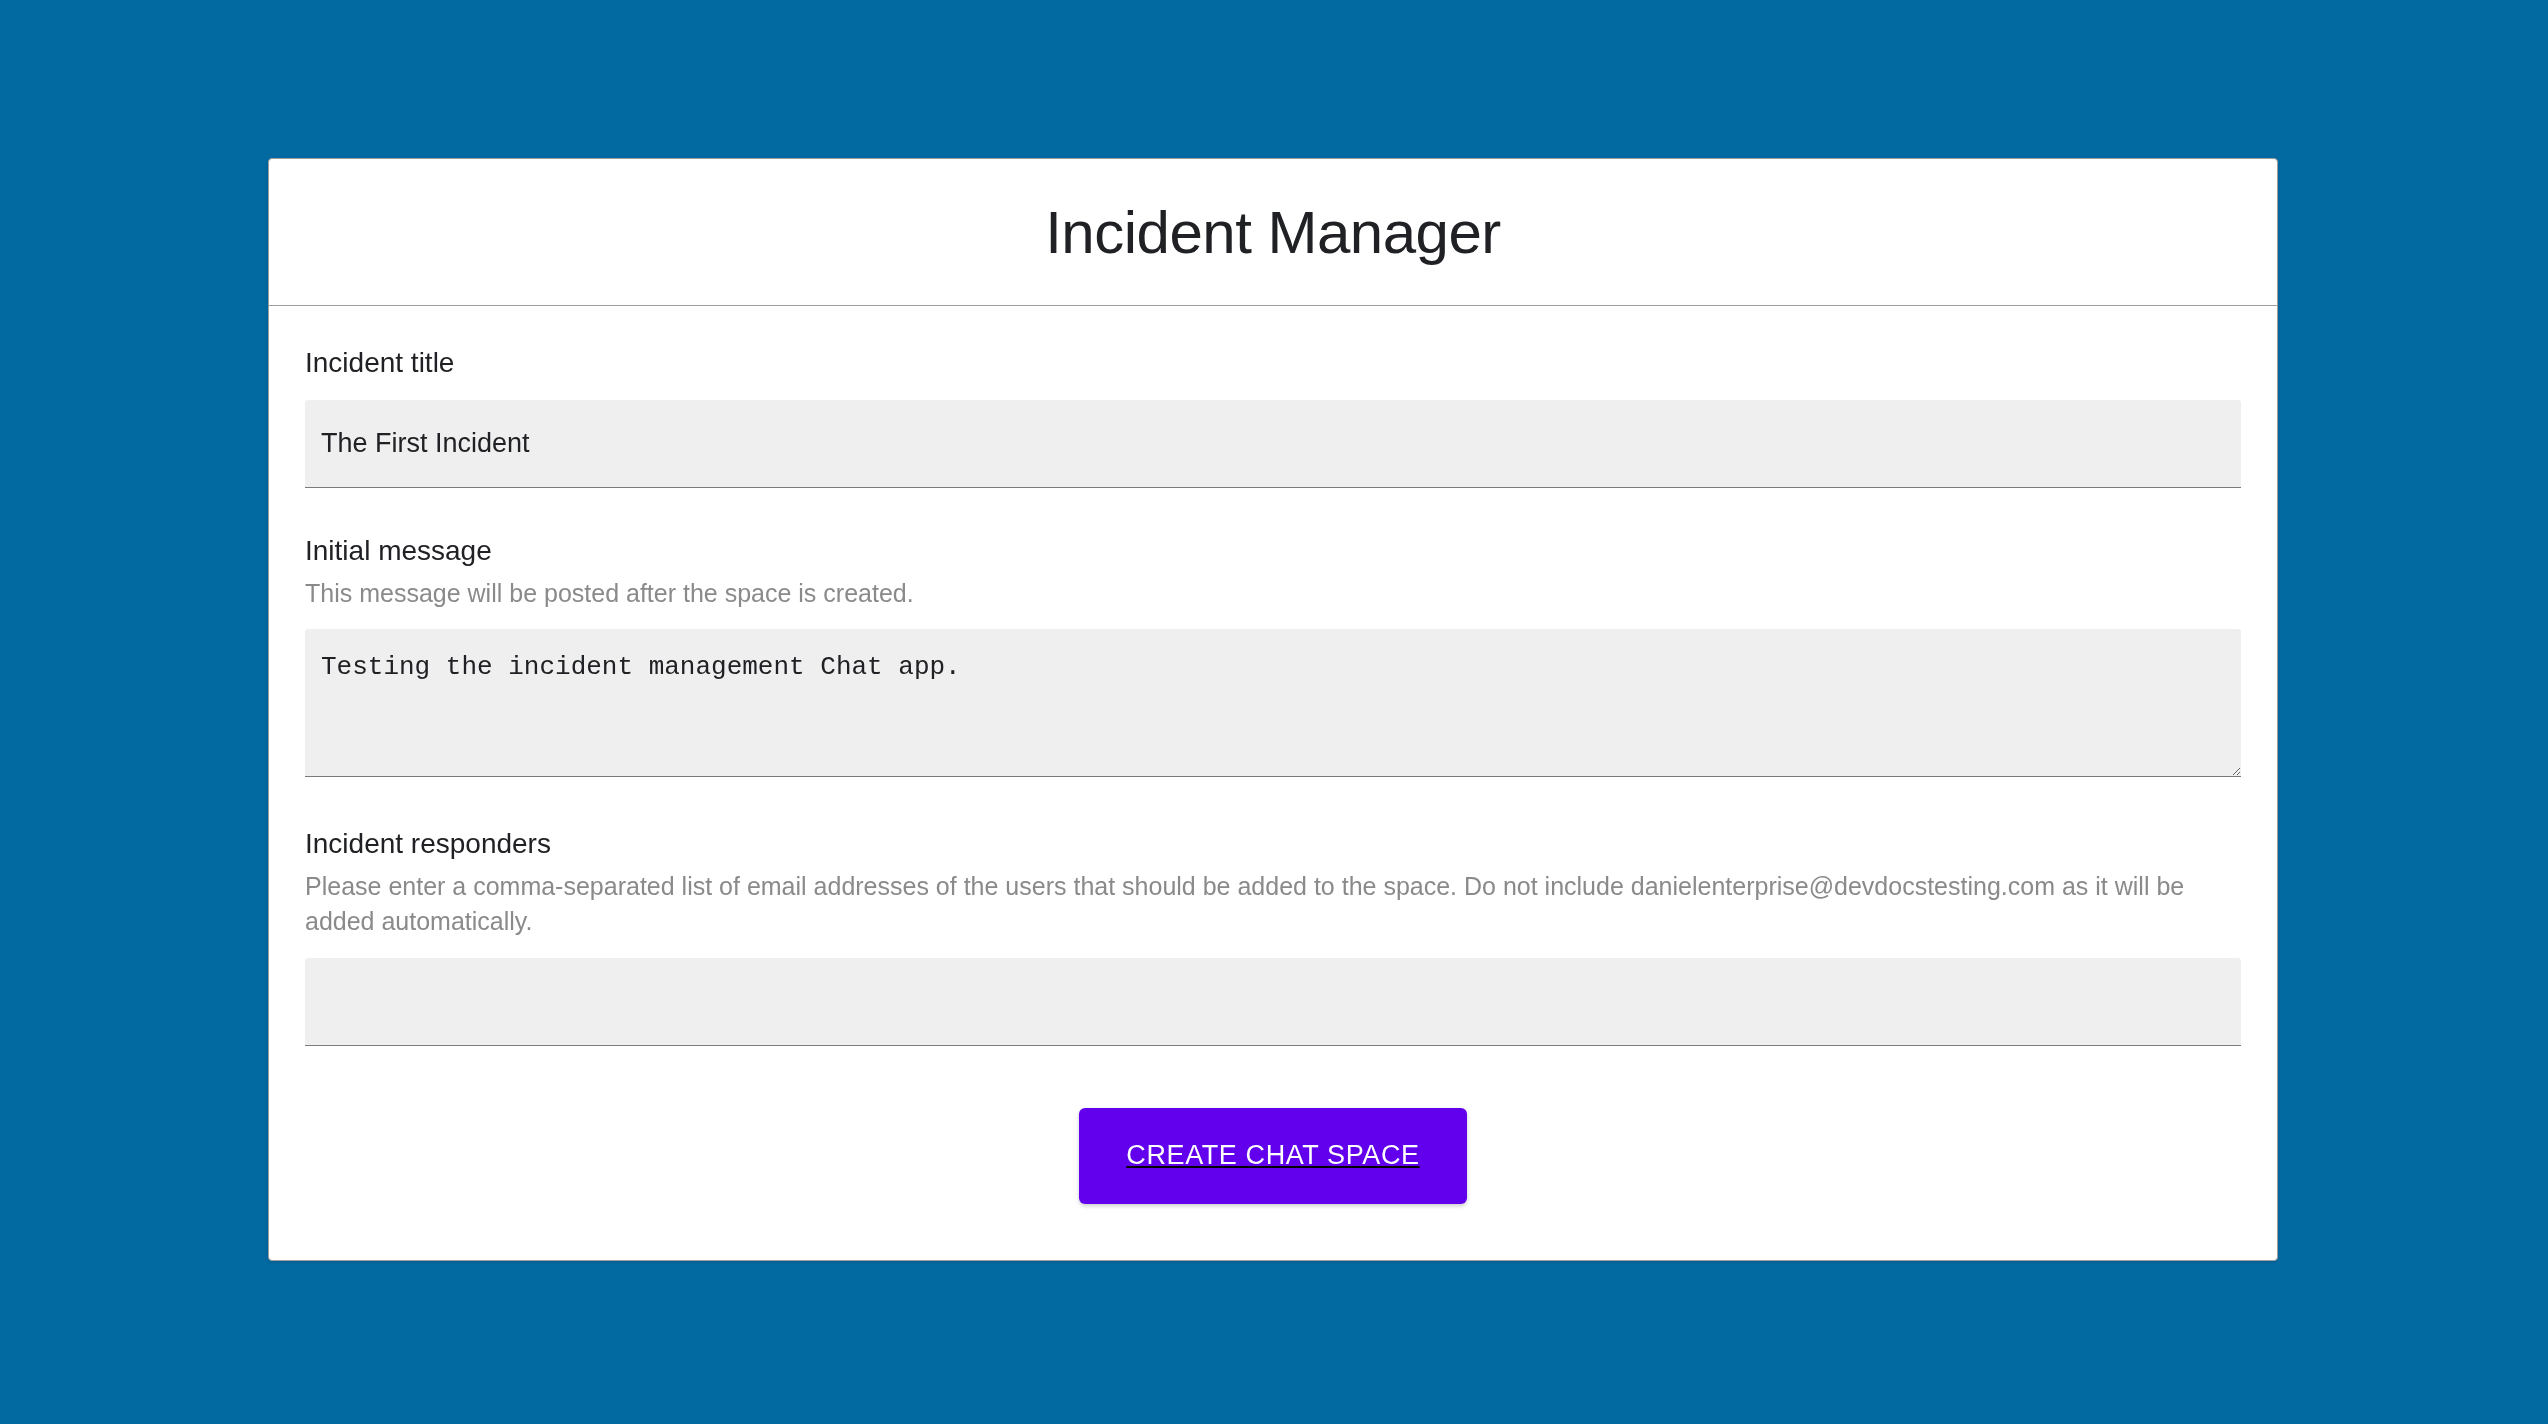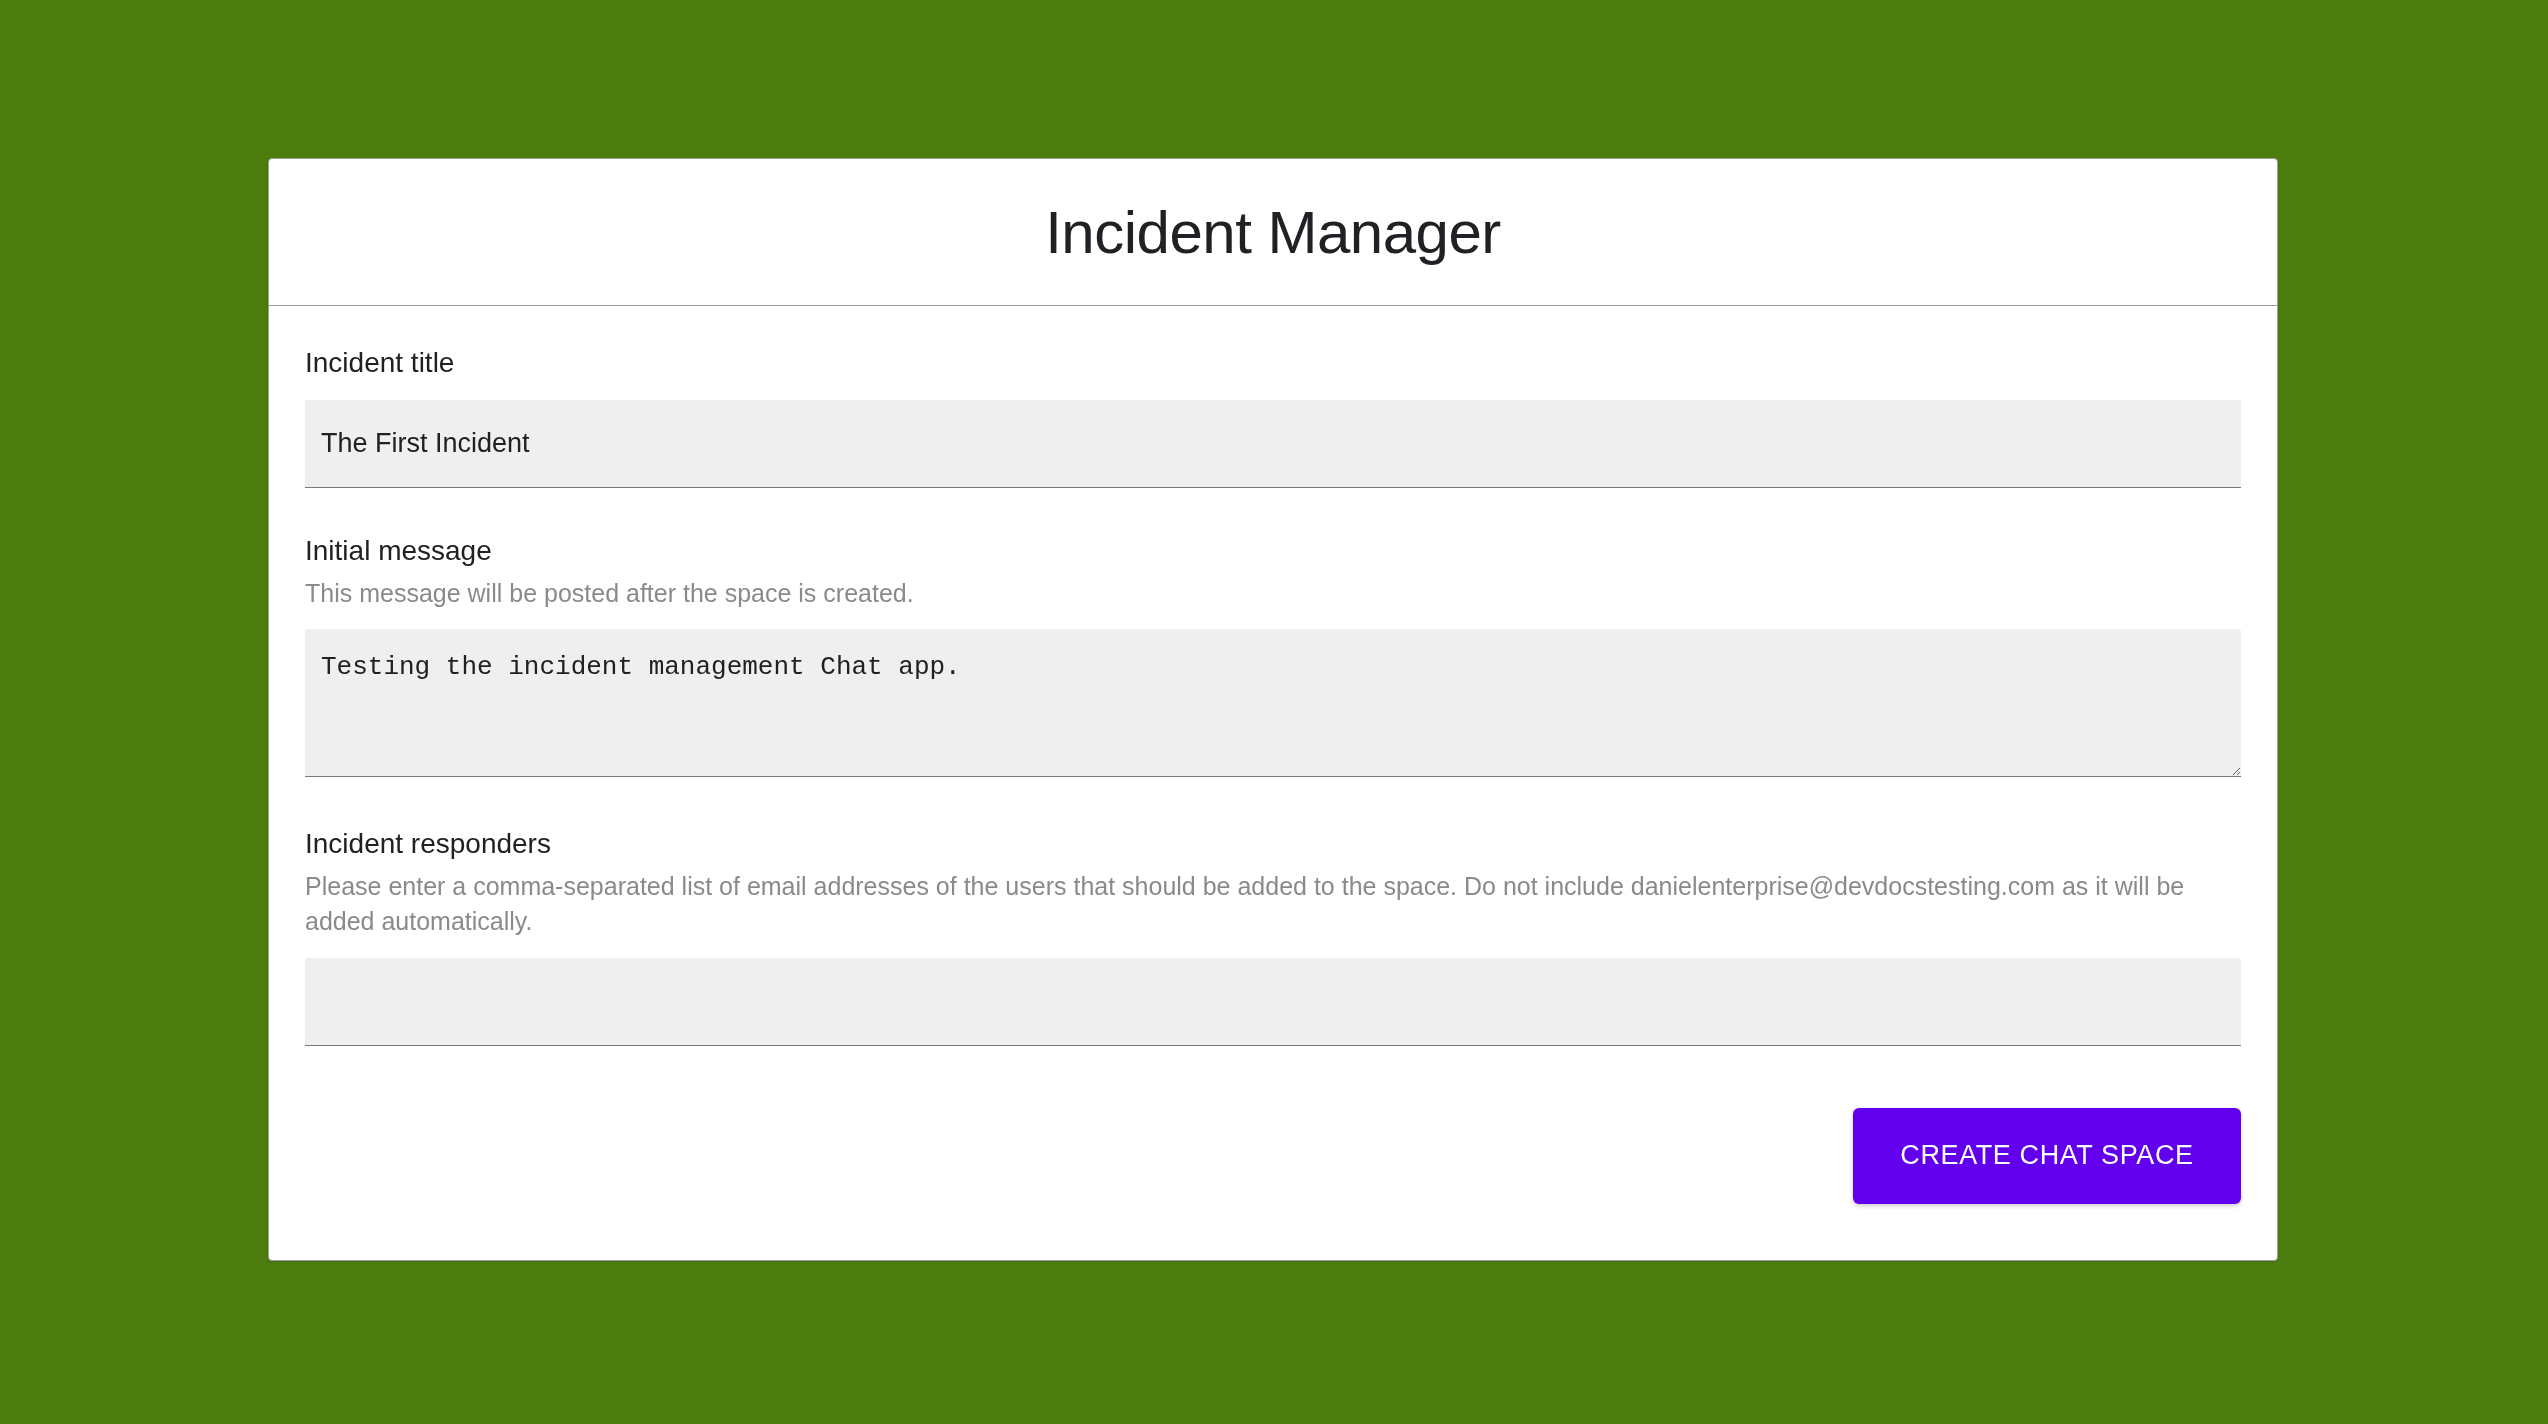--- a/index.html
+++ b/index.html
@@ -9,21 +9,21 @@
     width: 2548px;
     height: 1424px;
     font-family: "Liberation Sans", sans-serif;
     overflow: hidden;
   }
 
   .page {
     position: relative;
     width: 2548px;
     height: 1424px;
-    background: #4d7c0f;
+    background: #0369a1;
   }
 
   .card {
     position: absolute;
     left: 268px;
     top: 158px;
     width: 2010px;
     background: #ffffff;
     border: 1px solid #9e9e9e;
     border-radius: 4px;
@@ -105,22 +105,23 @@
     color: #202124;
     padding: 22px 16px;
     height: 148px;
     resize: vertical;
     outline: none;
     line-height: 1.3;
   }
 
   .actions {
     display: flex;
-    justify-content: flex-end;
+    justify-content: center;
     padding: 18px 0 56px 0;
+    text-decoration: underline;
   }
 
   .primary-button {
     background: #6200ee;
     color: #ffffff;
     border: none;
     border-radius: 6px;
     font-family: "Liberation Sans", sans-serif;
     font-size: 27px;
     letter-spacing: 0.6px;

